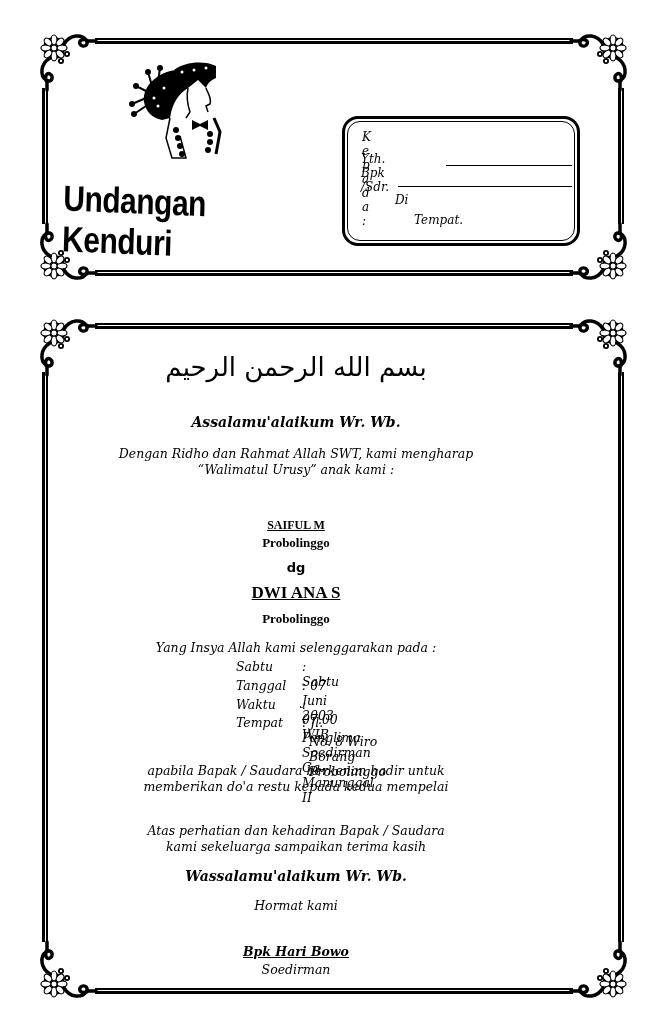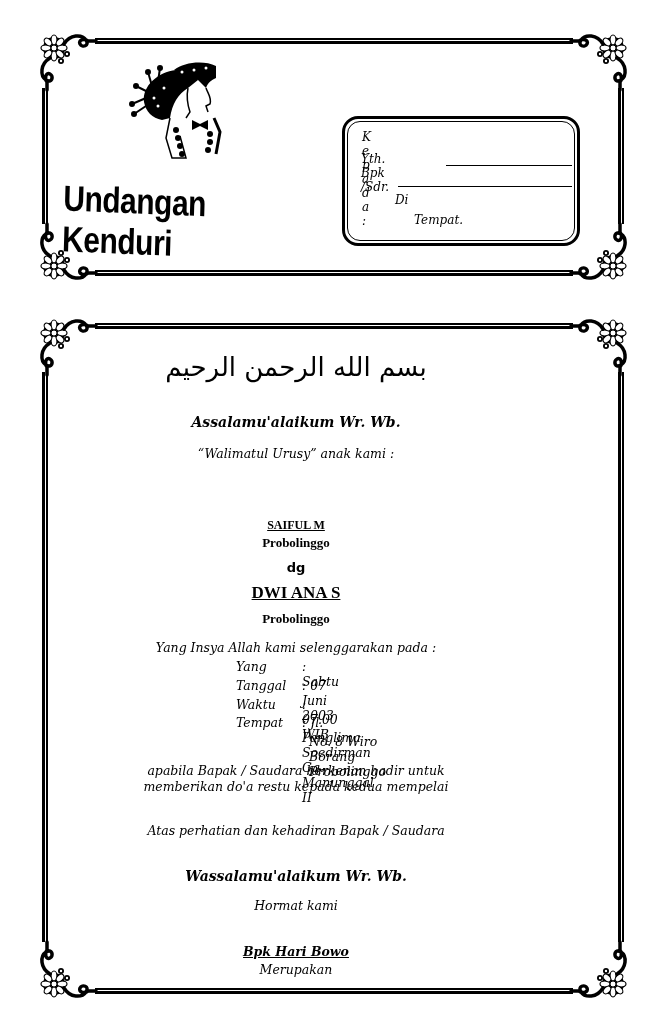--- a/index.html
+++ b/index.html
@@ -143,49 +143,51 @@
     </svg>
   <svg class="corner" style="left:569px; top:940px; transform:scale(-1,-1);" viewBox="0 0 60 60">
       <use href="#orn"></use>
     </svg>
 
   <div class="center" style="top:352px; font-size:26px; font-family:'DejaVu Sans', sans-serif;">بسم الله الرحمن الرحيم</div>
 
   <div class="center italic" style="top:414px; font-size:14px; font-weight:bold;">Assalamu'alaikum Wr. Wb.</div>
 
   <div class="center italic" style="top:446px; font-size:12.5px; line-height:16px;">
+    <div>Dengan Ridho dan Rahmat Allah SWT, kami mengharap</div>
     <div>“Walimatul Urusy”  anak kami :</div>
   </div>
 
   <div class="center" style="top:506px; font-family:'Liberation Serif', serif; font-weight:bold; font-size:12px;margin-top:12px;"><span style="text-decoration:underline;">SAIFUL  M</span></div>
   <div class="center" style="top:535px; font-family:'Liberation Serif', serif; font-weight:bold; font-size:13px;">Probolinggo</div>
   <div class="center" style="top:560px; font-family:'DejaVu Sans', sans-serif; font-weight:bold; font-size:13px;">dg</div>
   <div class="center" style="top:583px; font-family:'Liberation Serif', serif; font-weight:bold; font-size:17px;"><span style="text-decoration:underline;">DWI ANA  S</span></div>
   <div class="center" style="top:611px; font-family:'Liberation Serif', serif; font-weight:bold; font-size:13px;">Probolinggo</div>
 
   <div class="center italic" style="top:640px; font-size:12.5px;">Yang Insya Allah kami selenggarakan pada :</div>
 
-  <div class="detail-row" style="left:236px; top:659px;">Yang</div>
+  <div class="detail-row" style="left:236px; top:659px;">Sabtu</div>
   <div class="detail-row" style="left:302px; top:659px;">: Sabtu</div>
   <div class="detail-row" style="left:236px; top:678px;">Tanggal</div>
   <div class="detail-row" style="left:302px; top:678px;">: 07 Juni 2003</div>
   <div class="detail-row" style="left:236px; top:697px;">Waktu</div>
   <div class="detail-row" style="left:302px; top:697px;">: 07.00 WIB</div>
   <div class="detail-row" style="left:236px; top:715px;">Tempat</div>
   <div class="detail-row" style="left:302px; top:715px;">: Jl. Panglima Soedirman Gg. Manunggal II</div>
   <div class="detail-row" style="left:309px; top:734px;">No. 8  Wiro Borang Probolinggo</div>
 
   <div class="center italic" style="top:763px; font-size:12.5px; line-height:16px;">
     <div>apabila Bapak / Saudara berkenan hadir untuk</div>
     <div>memberikan do'a restu kepada kedua mempelai</div>
   </div>
 
   <div class="center italic" style="top:823px; font-size:12.5px; line-height:16px;">
     <div>Atas perhatian dan kehadiran Bapak / Saudara</div>
+    <div>kami sekeluarga sampaikan terima kasih</div>
   </div>
 
   <div class="center italic" style="top:868px; font-size:14px; font-weight:bold;">Wassalamu'alaikum Wr. Wb.</div>
   <div class="center italic" style="top:898px; font-size:12.5px;">Hormat kami</div>
   <div class="center italic" style="top:944px; font-size:12.5px; font-weight:bold;"><span style="text-decoration:underline;">Bpk Hari Bowo</span></div>
-  <div class="center italic" style="top:962px; font-size:12.5px;">Merupakan</div>
+  <div class="center italic" style="top:962px; font-size:12.5px;">Soedirman</div>
 </div>
 
 <div class="watermark">Mitra Computer</div>
 
 </body></html>

